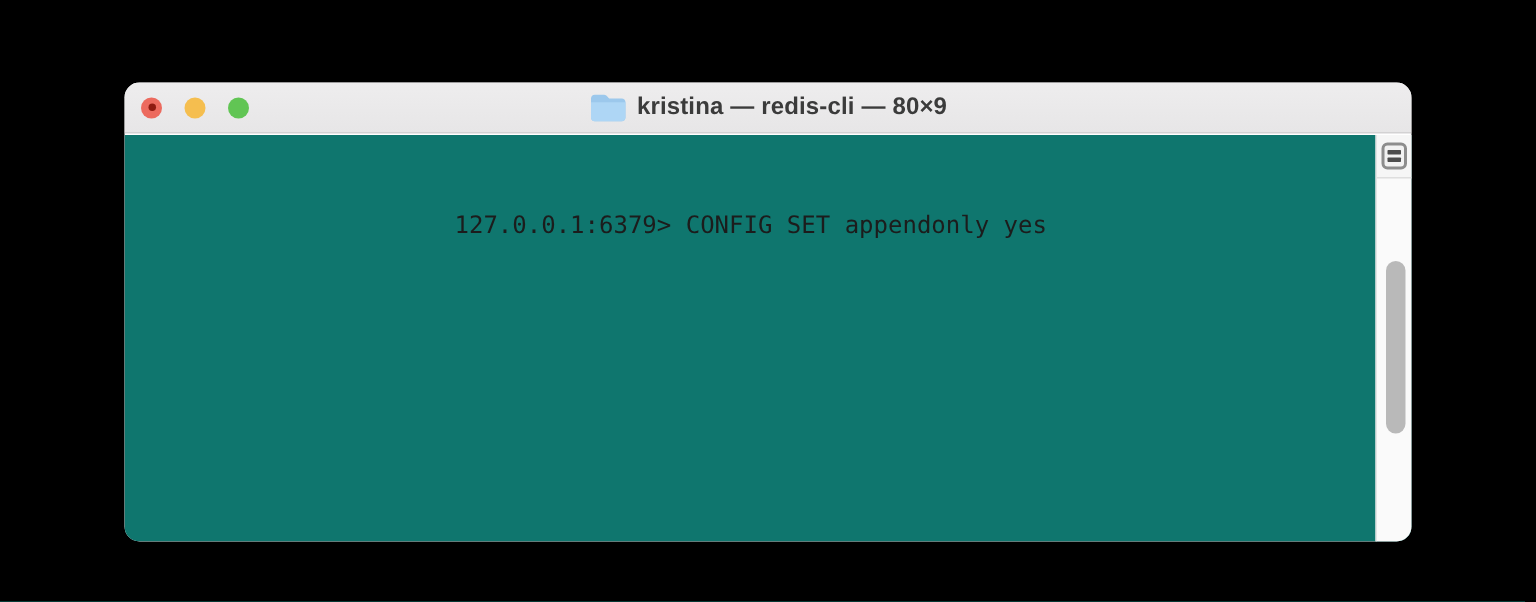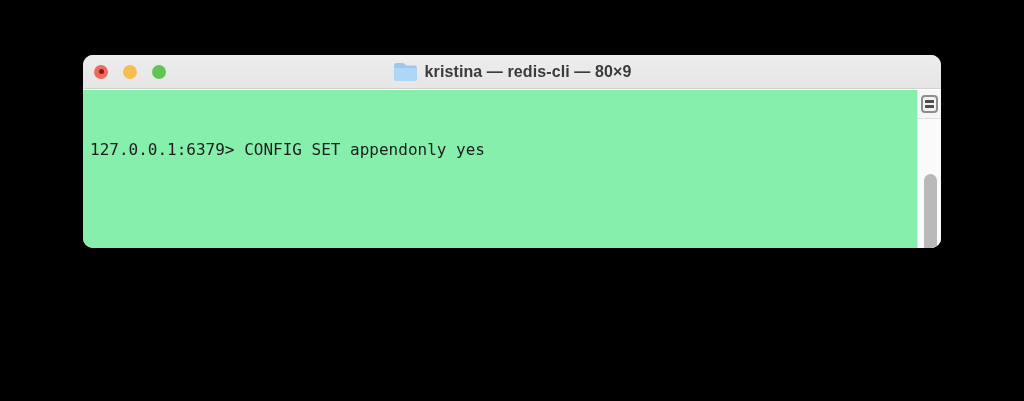--- a/index.html
+++ b/index.html
@@ -9,21 +9,21 @@
     background: #000000;
     position: relative;
     overflow: hidden;
     font-family: "Liberation Sans", sans-serif;
   }
 
   
   .mac-window {
     position: absolute;
     left: 83px; top: 55px;
-    width: 858px; height: 193px;
+    width: 858px; height: 306px;
     background: #ffffff;
     border-radius: 10px;
     overflow: hidden;
     box-shadow: 0 14px 38px rgba(0,0,0,0.7);
   }
 
   
   .titlebar {
     position: relative;
     height: 34px;
@@ -66,28 +66,29 @@
     color: #3b3b3b;
     letter-spacing: 0.1px;
     white-space: pre;
   }
   .folder-icon svg { display: block; }
 
   
   .terminal {
     position: absolute;
     left: 0; right: 0; top: 35px; bottom: 0;
-    background: #86efac;
+    background: #0f766e;
     padding: 9px 30px 0 7px;
     font-family: "DejaVu Sans Mono", monospace;
     font-size: 16px;
     line-height: 20.5px;
     color: #1c1c1c;
     white-space: pre;
     cursor: text;
+    text-align: center;
   }
   .term-line { height: 20.5px; }
 
   
   .scroll-col {
     position: absolute;
     top: 35px; right: 0; bottom: 0;
     width: 24px;
     background: #fafafa;
     border-left: 1px solid #e4e4e4;

